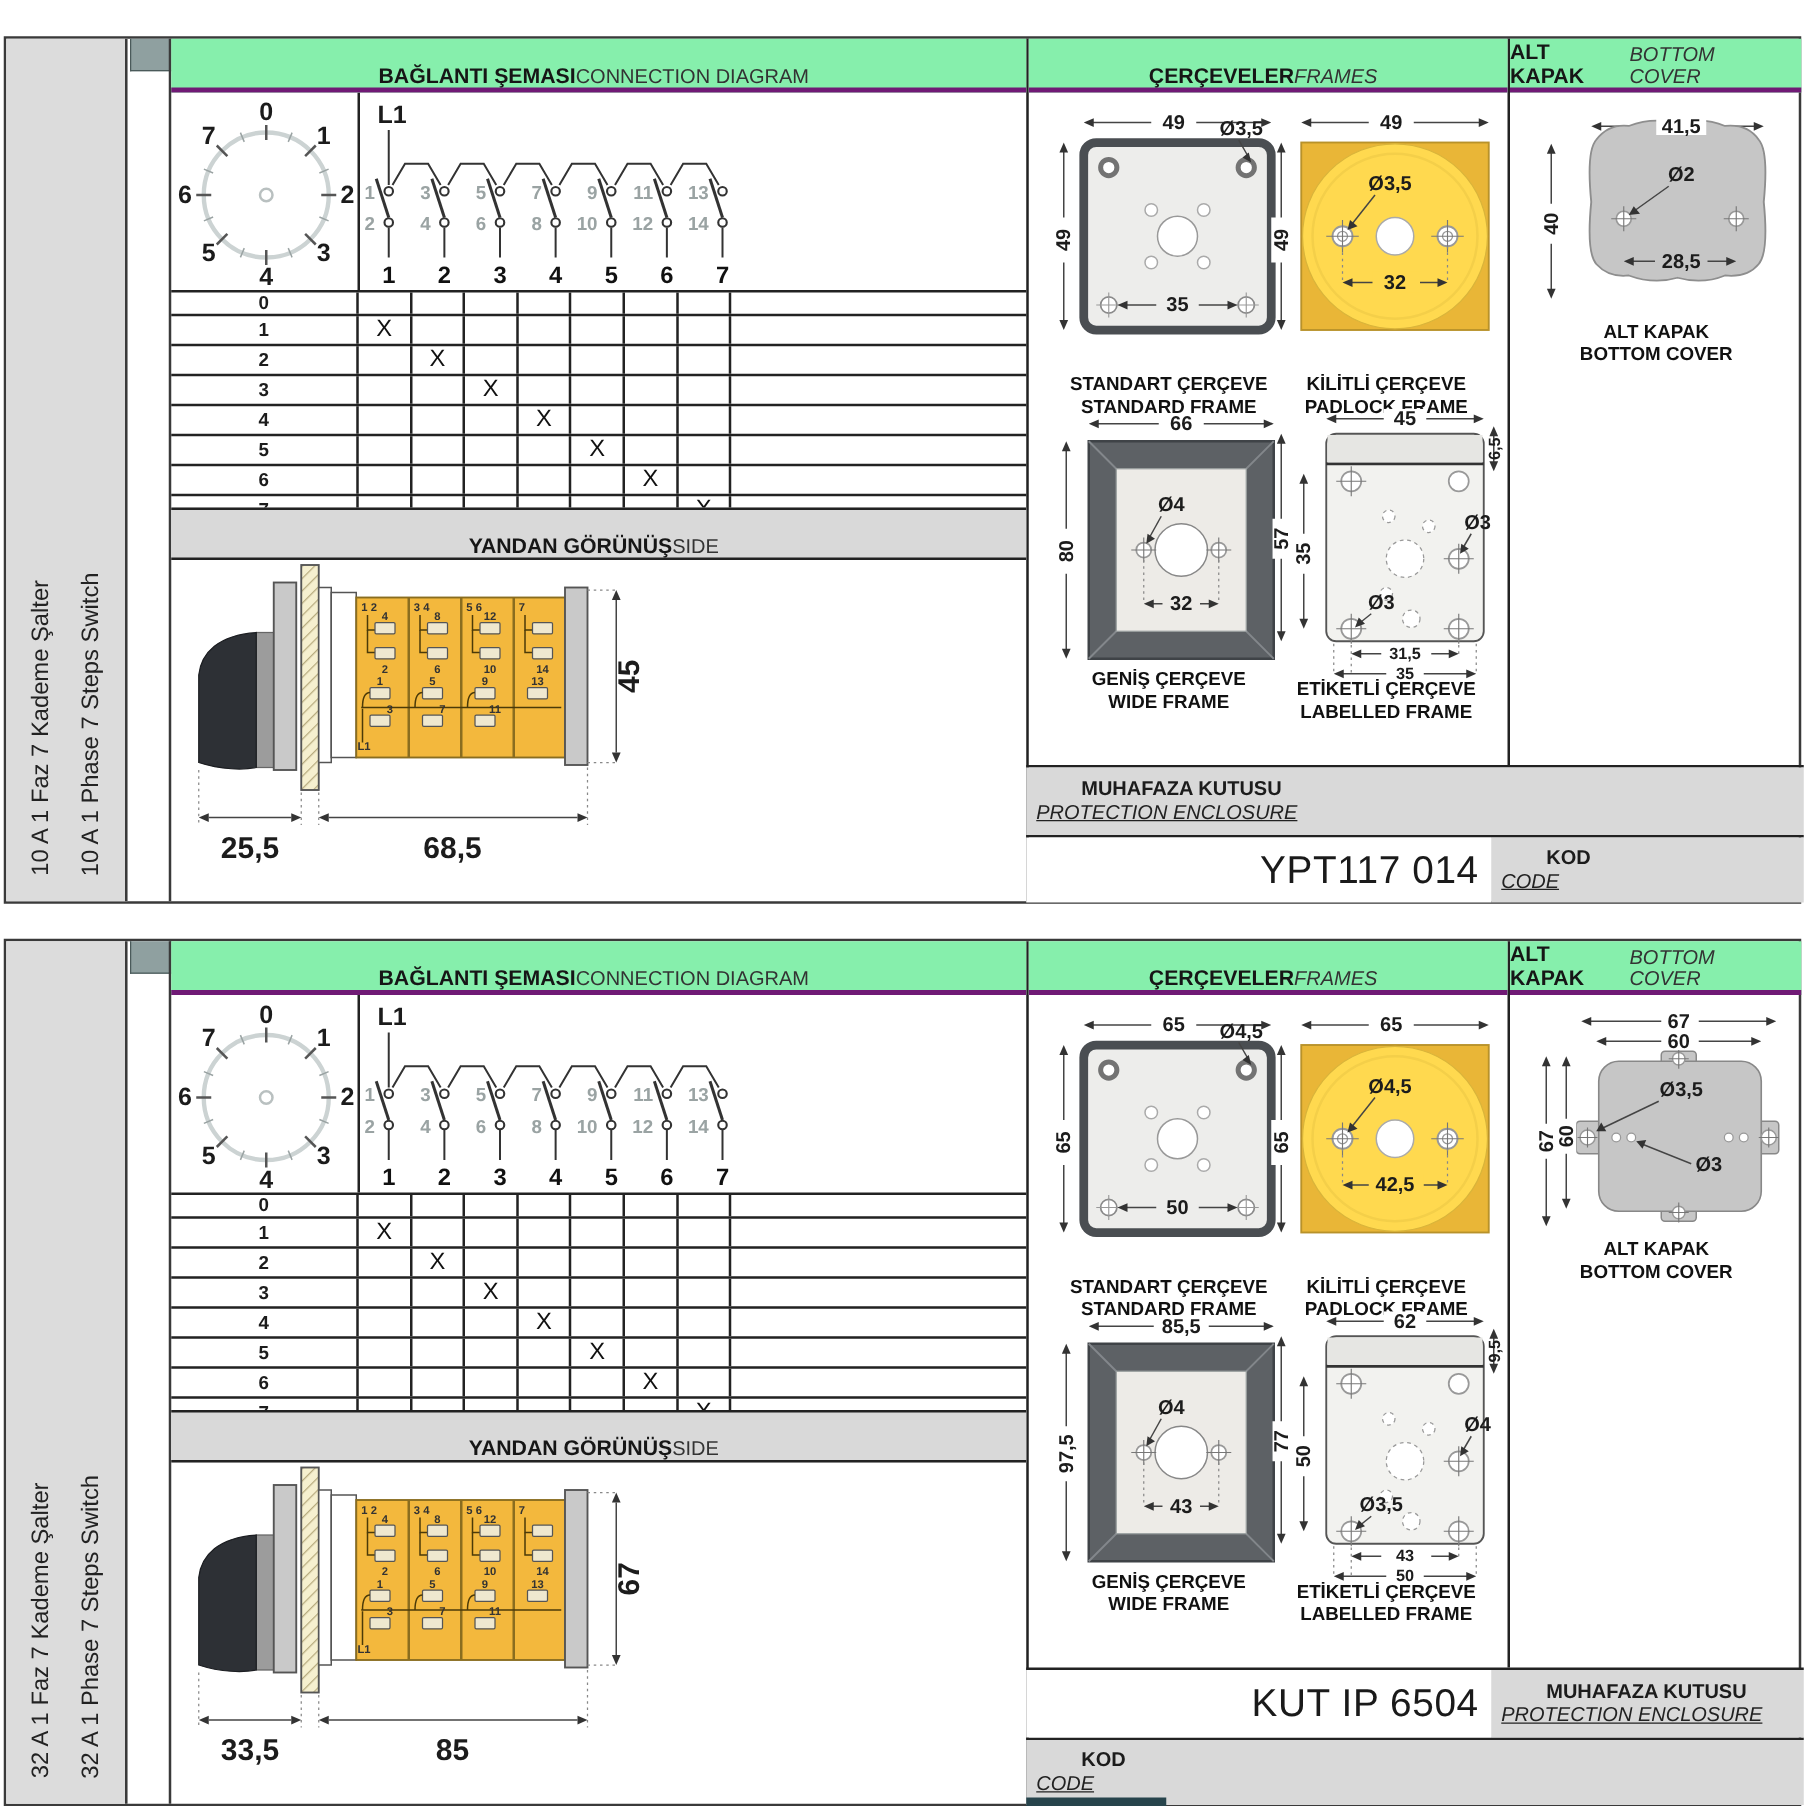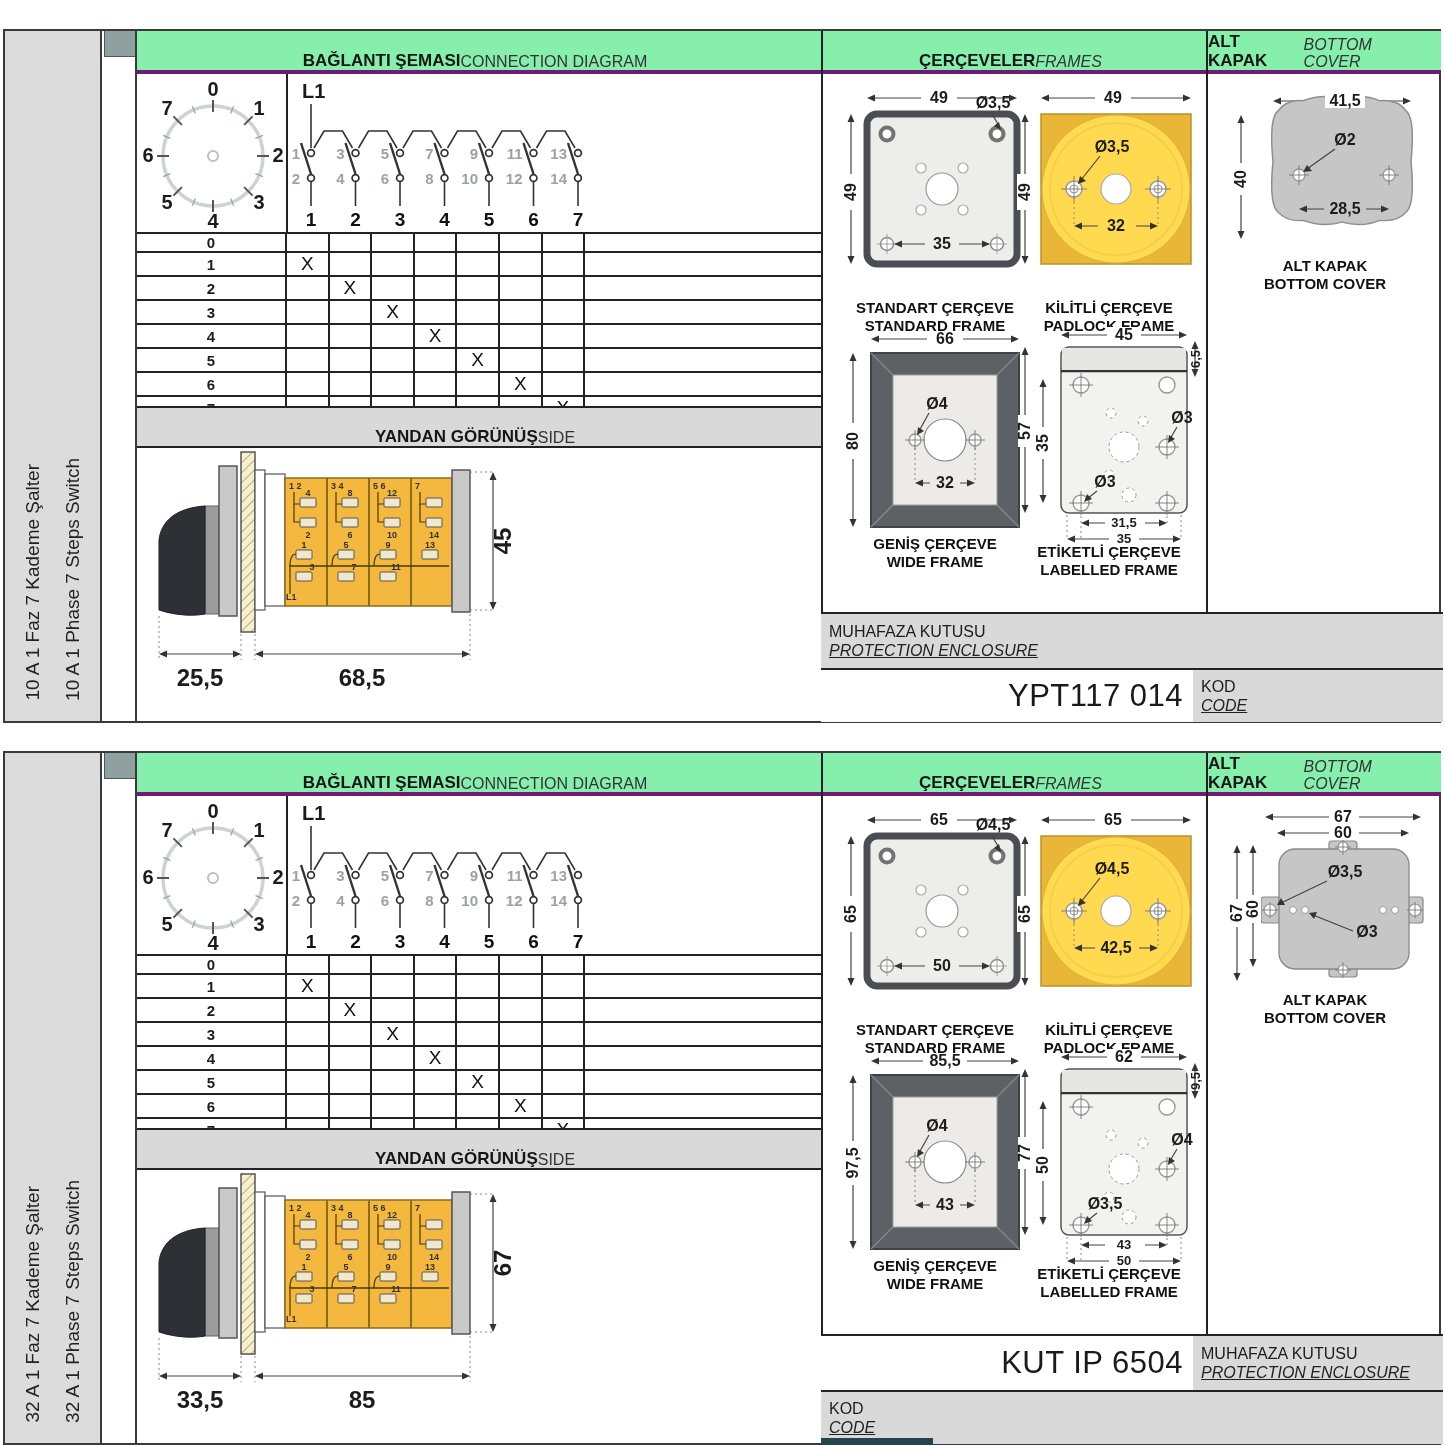--- a/index.html
+++ b/index.html
@@ -33,21 +33,21 @@
   .trow:last-child{border-bottom:none;}
   .tc{display:flex;align-items:center;justify-content:center;}
   .tc.lab{width:150px;border-right:2px solid #222;font-weight:bold;font-size:15px;}
   .tc.col{width:42.6px;border-right:2px solid #222;font-size:19px;color:#111;}
   .tc.fill{flex:1;}
   .codes{position:absolute;left:816px;top:581px;width:622px;}
   .crow{display:flex;border-top:2px solid #222;}
   .cval{width:372px;background:#fff;display:flex;align-items:center;justify-content:flex-end;
         padding-right:10px;font-size:31px;color:#1a1a1a;letter-spacing:.5px;}
   .clab{flex:1;background:#d9d9d9;padding:4px 8px;display:flex;flex-direction:column;justify-content:center;}
-  .clt{font-weight:normal;font-size:16px;line-height:19px;}
+  .clt{font-weight:bold;font-size:16px;line-height:19px;margin-left:36px;}
   .cle{font-style:italic;font-size:16px;line-height:19px;color:#222;text-decoration:underline;}
   svg{position:absolute;}
   svg text{font-family:"Liberation Sans",sans-serif;}
   .dt{font-size:16px;font-weight:bold;fill:#1c1c1c;}
   .dts{font-size:13px;font-weight:bold;fill:#1c1c1c;}
   .dh{font-size:24px;font-weight:bold;fill:#1c1c1c;}
   .dn{font-size:20px;font-weight:bold;fill:#1b1b1b;}
   .cn{font-size:19px;font-weight:bold;fill:#111;}
   .gl{font-size:15px;font-weight:bold;fill:#9aa3a3;}
   .ml{font-size:9px;font-weight:bold;fill:#333;}

